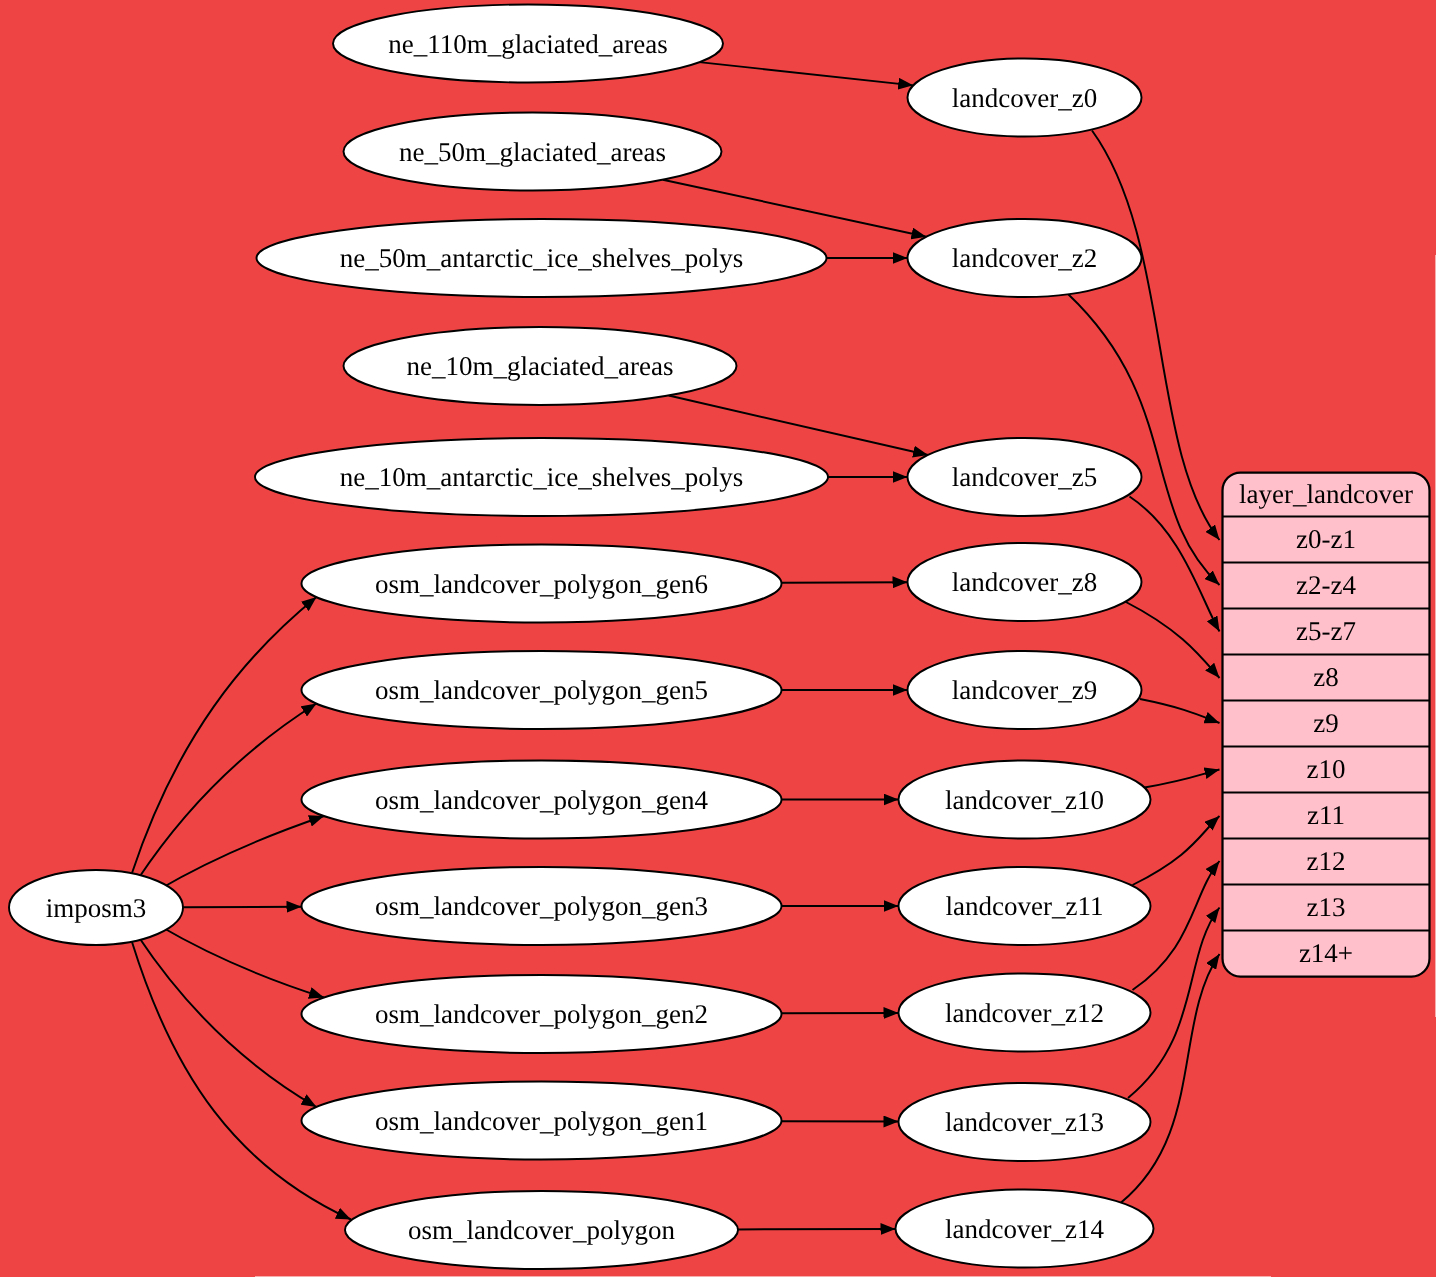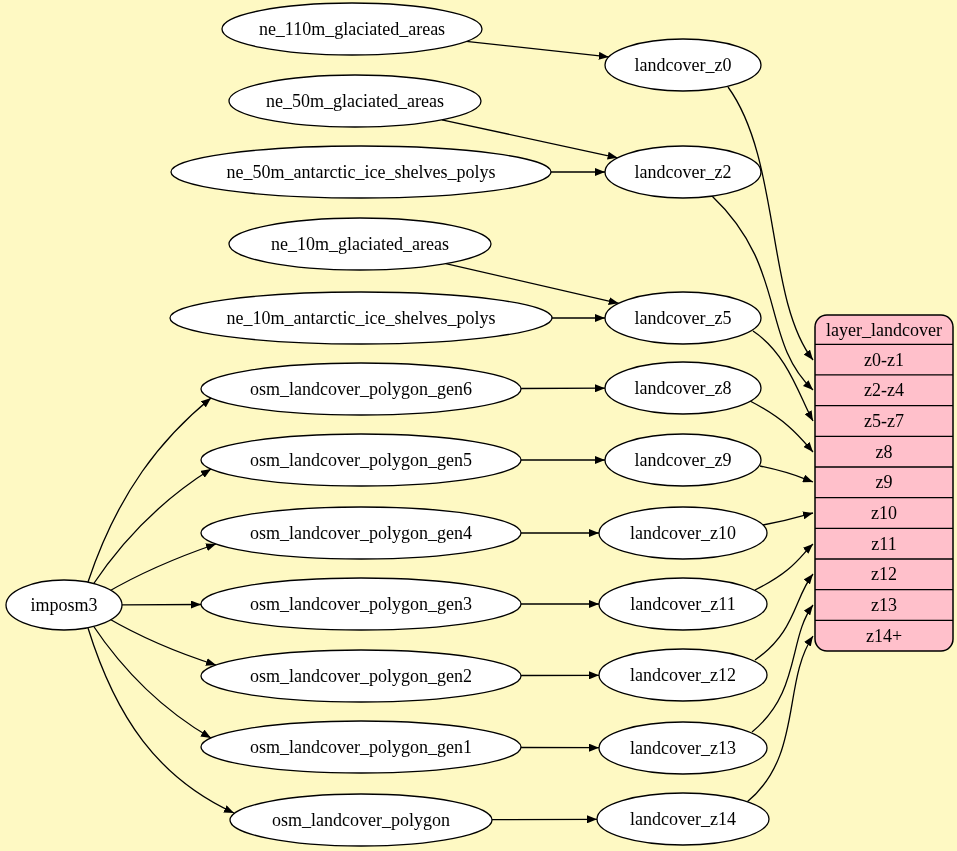--- a/index.html
+++ b/index.html
@@ -1,20 +1,20 @@
 <!DOCTYPE html>
 <html><head>
 <meta charset="utf-8">
 <style>
   html, body { margin: 0; padding: 0; background: #ffffff; }
   .canvas {
     position: relative;
     width: 957px;
     height: 851px;
-    background: #fef9c3;
+    background: #ef4444;
     overflow: hidden;
   }
   svg text {
     font-family: "Liberation Serif", "DejaVu Serif", serif;
     font-size: 18px;
     fill: #000000;
   }
 </style>
 </head>
 <body>

